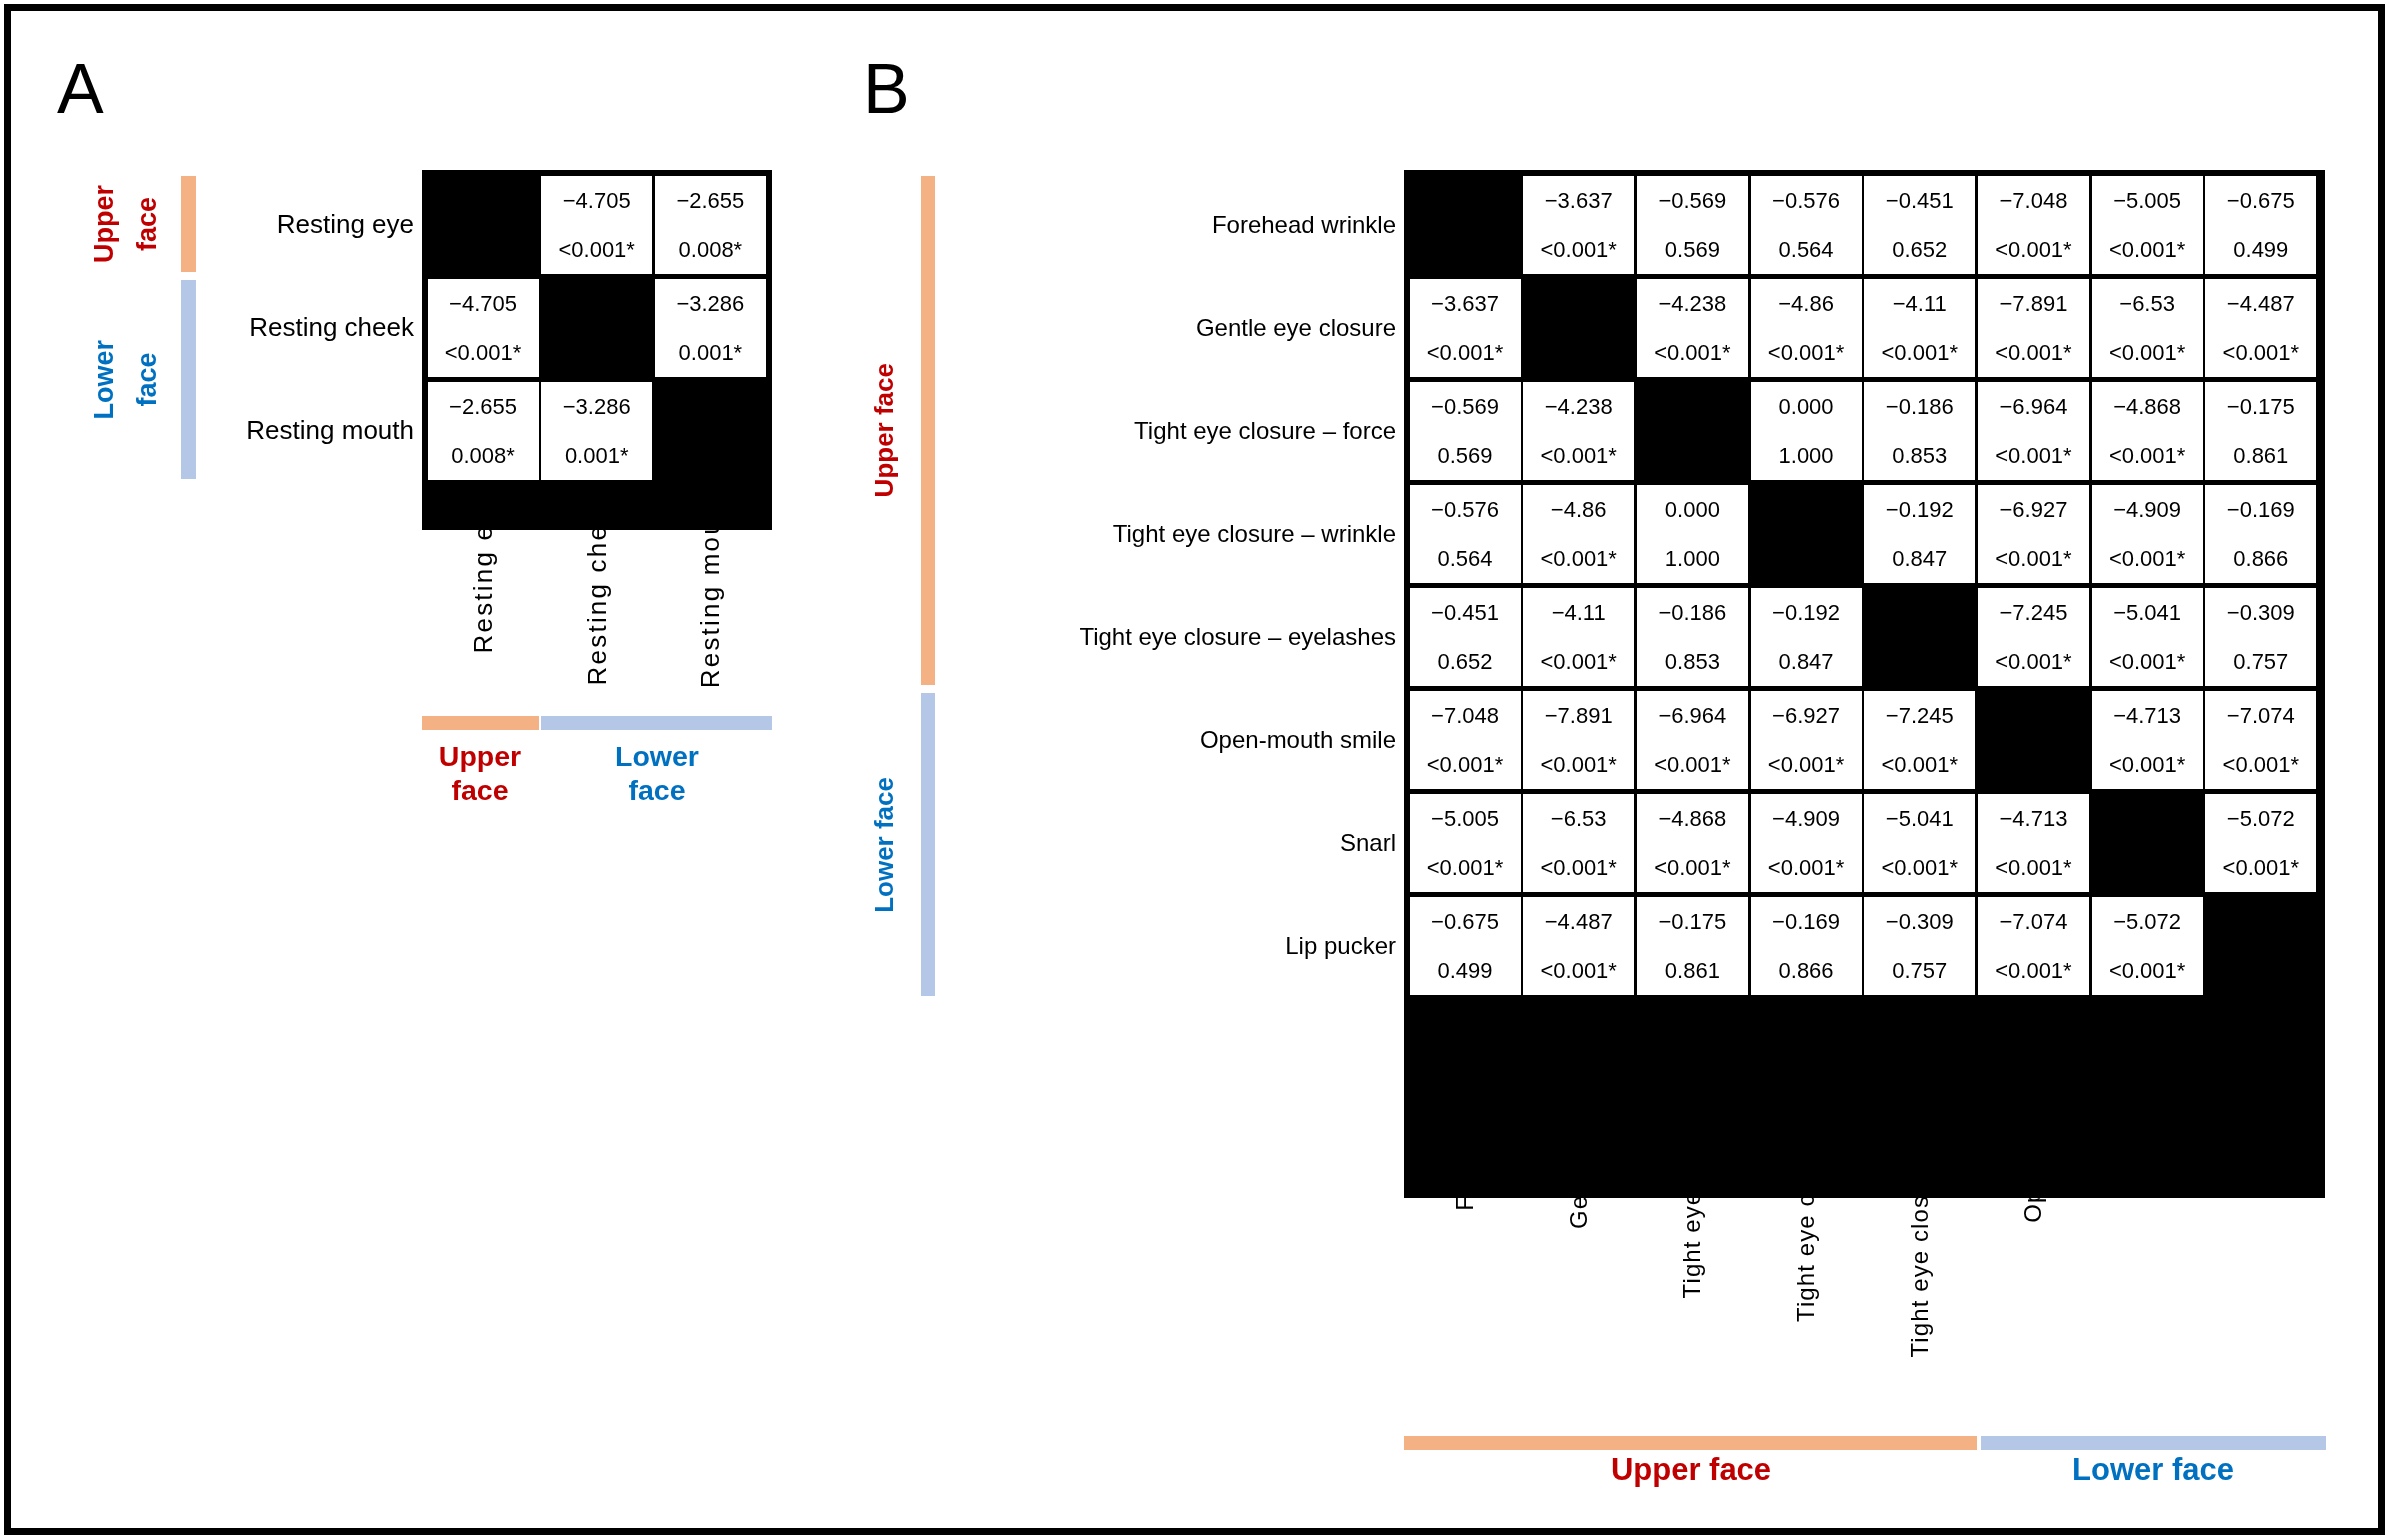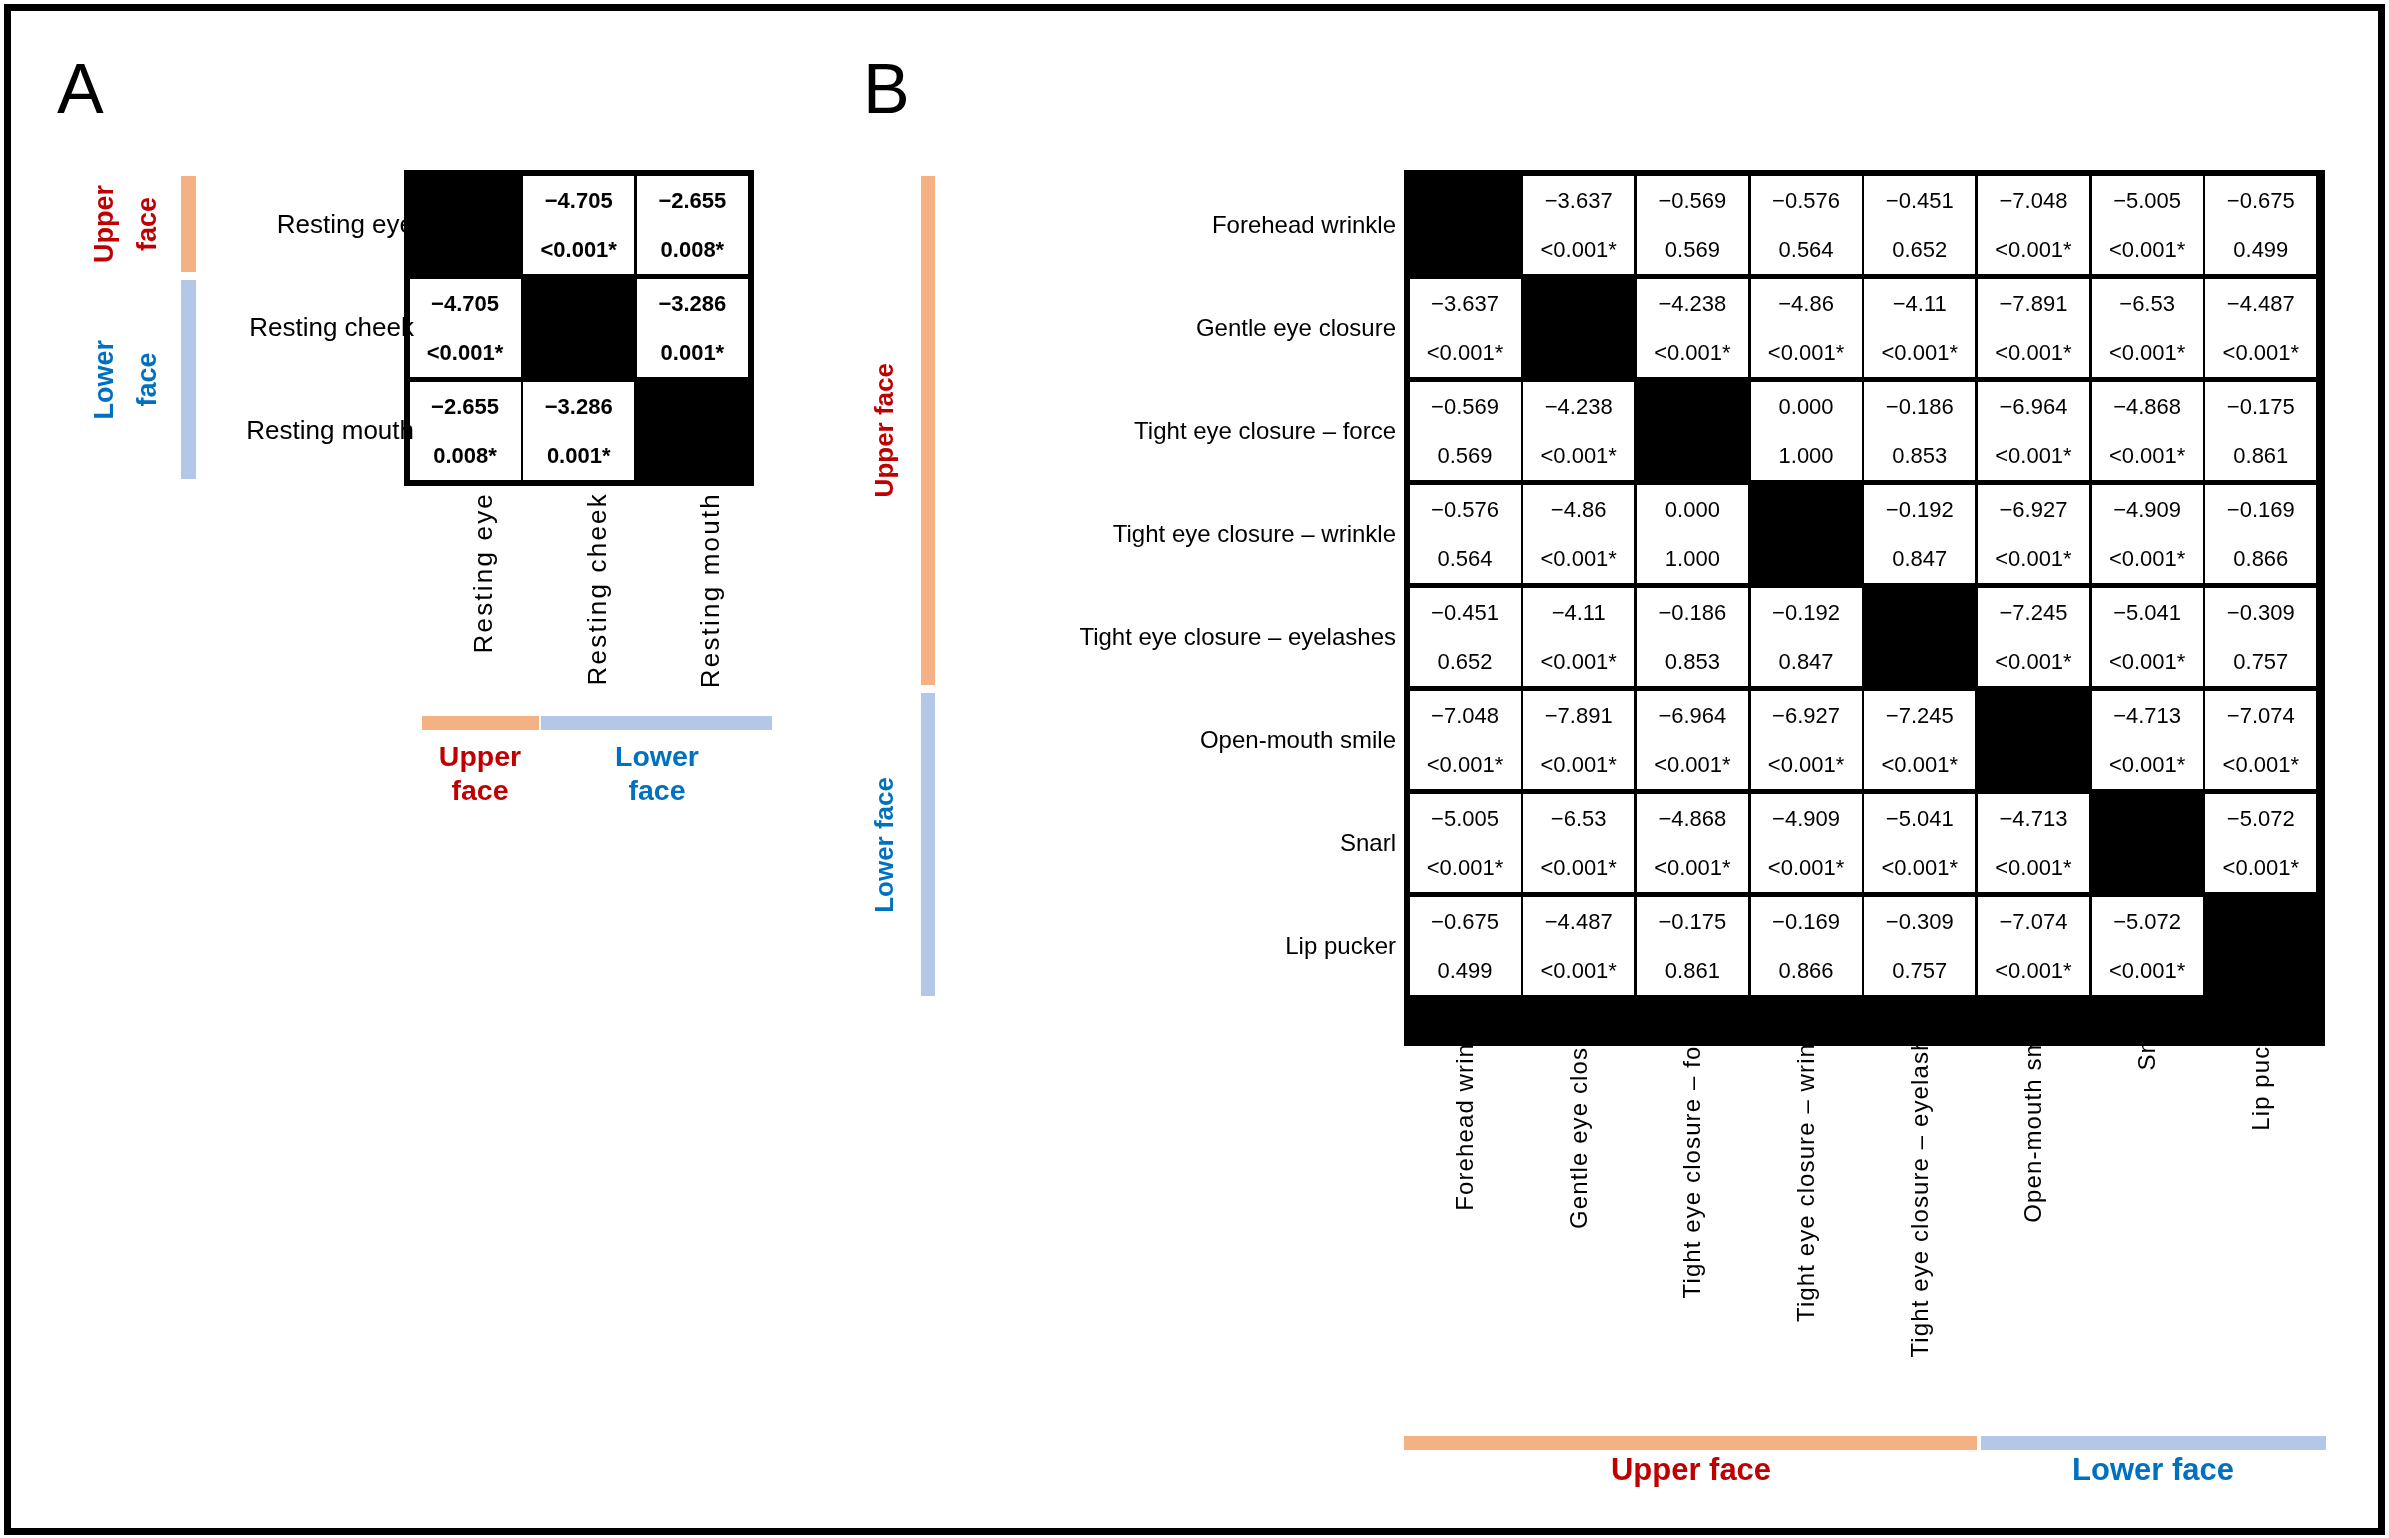--- a/index.html
+++ b/index.html
@@ -93,21 +93,21 @@
     font-weight: 700;
   }
 </style>
 </head>
 <body>
 
 <div class="canvas" id="canvas">
   <div class="frame"></div>
   <div class="panel-letter" id="letterA" style="left: 57px; top: 54px; font-size: 70px;">A</div>
   <div class="panel-letter" id="letterB" style="left: 863px; top: 54px; font-size: 70px;">B</div>
-<div class="matrix" style="left: 404px; top: 170px; width: 350px; height: 316px; padding: 5.5px; grid-template-columns: repeat(3, 111px); grid-template-rows: repeat(3, 98px); gap: 5px 2.7px; font-weight: bold;">
+<div class="matrix" style="left: 422px; top: 170px; width: 350px; height: 360px; padding: 5.5px; grid-template-columns: repeat(3, 111px); grid-template-rows: repeat(3, 98px); gap: 5px 2.7px;">
       <div class="cell diag"></div>
       <div class="cell">
         <div class="t">−4.705</div>
         <div class="p">&lt;0.001*</div>
       </div>
       <div class="cell">
         <div class="t">−2.655</div>
         <div class="p">0.008*</div>
       </div>
       <div class="cell">
@@ -162,21 +162,21 @@
       <div class="side-label" style="font-size: 27px; line-height: 1.6; color: rgb(0, 112, 192);">
         <div>Lower</div>
         <div>face</div>
       </div>
     </div>
     <div class="bar" style="left: 541px; top: 716px; width: 231px; height: 14.2px; background: rgb(180, 199, 231);"></div>
     <div class="bottom-label" style="left: 657px; top: 740px; font-size: 28.5px; line-height: 1.18; color: rgb(0, 112, 192);">
       <div>Lower</div>
       <div>face</div>
     </div>
-    <div class="matrix" style="left: 1404px; top: 170px; width: 921px; height: 876px; padding: 5.5px; grid-template-columns: repeat(8, 111px); grid-template-rows: repeat(8, 98px); gap: 5px 2.7px;">
+    <div class="matrix" style="left: 1404px; top: 170px; width: 921px; height: 1028px; padding: 5.5px; grid-template-columns: repeat(8, 111px); grid-template-rows: repeat(8, 98px); gap: 5px 2.7px;">
       <div class="cell diag"></div>
       <div class="cell">
         <div class="t">−3.637</div>
         <div class="p">&lt;0.001*</div>
       </div>
       <div class="cell">
         <div class="t">−0.569</div>
         <div class="p">0.569</div>
       </div>
       <div class="cell">

